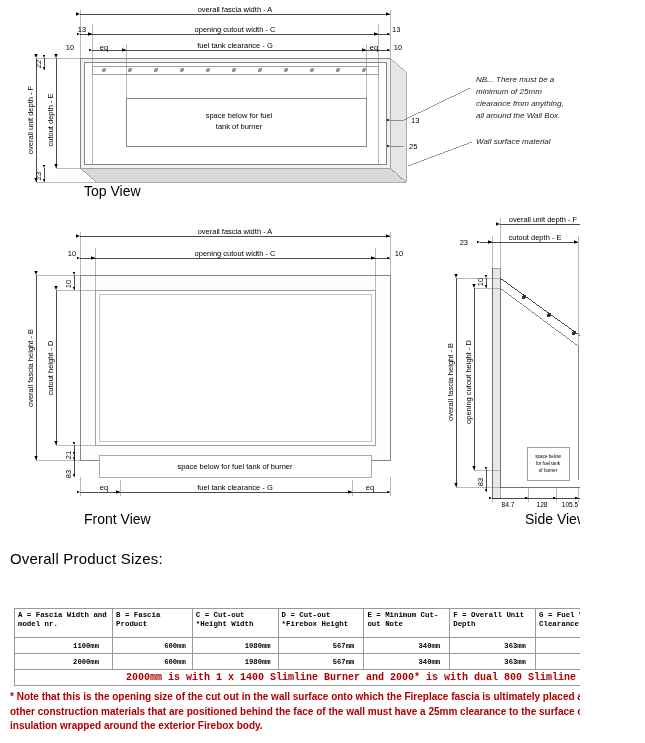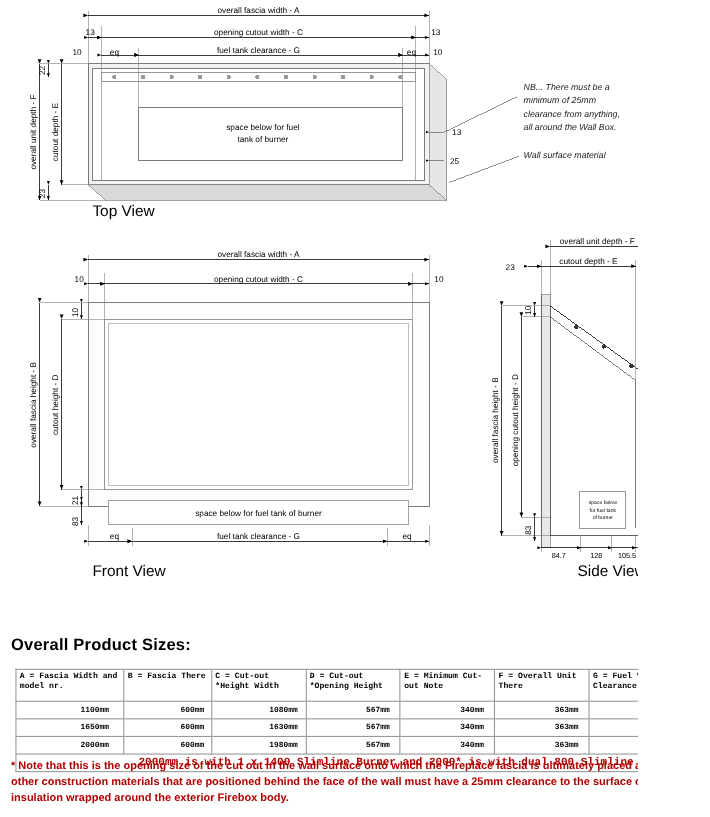--- a/index.html
+++ b/index.html
@@ -1,21 +1,21 @@
 <!DOCTYPE html>
 <html><head>
 <meta charset="utf-8">
 <style>
   html,body{margin:0;padding:0;background:#ffffff;}
   body{width:645px;height:743px;position:relative;font-family:"Liberation Sans",sans-serif;color:#000;}
   .wrap{position:relative;width:580px;height:743px;overflow:hidden;}
   svg.diagram{position:absolute;left:0;top:0;width:645px;height:545px;}
 
   
-  .sizes-title{position:absolute;left:10px;top:550px;font-size:15px;font-weight:bold;letter-spacing:.2px;margin-top:28px;}
+  .sizes-title{position:absolute;left:10px;top:550px;font-size:15px;font-weight:normal;letter-spacing:.2px;}
   table.sizes{position:absolute;left:14px;top:608px;width:614px;border-collapse:collapse;
               font-size:7.2px;font-family:Liberation Mono, monospace;}
   table.sizes th,table.sizes td{border:1px solid #999;padding:2px 3px;}
   table.sizes th{font-weight:bold;text-align:left;vertical-align:top;height:24px;line-height:1.25;font-size:7.4px;}
   table.sizes td{text-align:center;font-weight:bold;height:11px;padding-left:48px;}
   table.sizes td.note-row{text-align:right;color:#b00000;font-weight:bold;font-size:10px;}
   .footnote{position:absolute;left:10px;top:690px;width:625px;color:#b00000;font-weight:bold;
             font-size:10px;line-height:1.45;}
 </style>
 </head>
@@ -239,48 +239,39 @@
   </g>
   <text x="525" y="524" font-size="14" fill="#000">Side View</text>
 </svg>
 
 <div class="sizes-title">Overall Product Sizes:</div>
 
 <table class="sizes">
   <thead>
     <tr>
       <th style="width:16%">A = Fascia Width and model nr.</th>
-      <th style="width:13%">B = Fascia There</th>
+      <th style="width:13%">B = Fascia Product</th>
       <th style="width:14%">C = Cut-out *Height Width</th>
-      <th style="width:14%">D = Cut-out *Opening Height</th>
+      <th style="width:14%">D = Cut-out *Firebox Height</th>
       <th style="width:14%">E = Minimum Cut-out Note</th>
-      <th style="width:14%">F = Overall Unit There</th>
+      <th style="width:14%">F = Overall Unit Depth</th>
       <th style="width:15%">G = Fuel View Clearance</th>
     </tr>
   </thead>
   <tbody>
     <tr>
       <td>1100mm</td>
       <td>600mm</td>
       <td>1080mm</td>
       <td>567mm</td>
       <td>340mm</td>
       <td>363mm</td>
       <td>830mm</td>
     </tr>
     <tr>
-      <td>1650mm</td>
-      <td>600mm</td>
-      <td>1630mm</td>
-      <td>567mm</td>
-      <td>340mm</td>
-      <td>363mm</td>
-      <td>1430mm</td>
-    </tr>
-    <tr>
       <td>2000mm</td>
       <td>600mm</td>
       <td>1980mm</td>
       <td>567mm</td>
       <td>340mm</td>
       <td>363mm</td>
       <td>1430mm</td>
     </tr>
     <tr>
       <td class="note-row" colspan="7">2000mm is with 1 x 1400 Slimline Burner and 2000* is with dual 800 Slimline burners</td>

